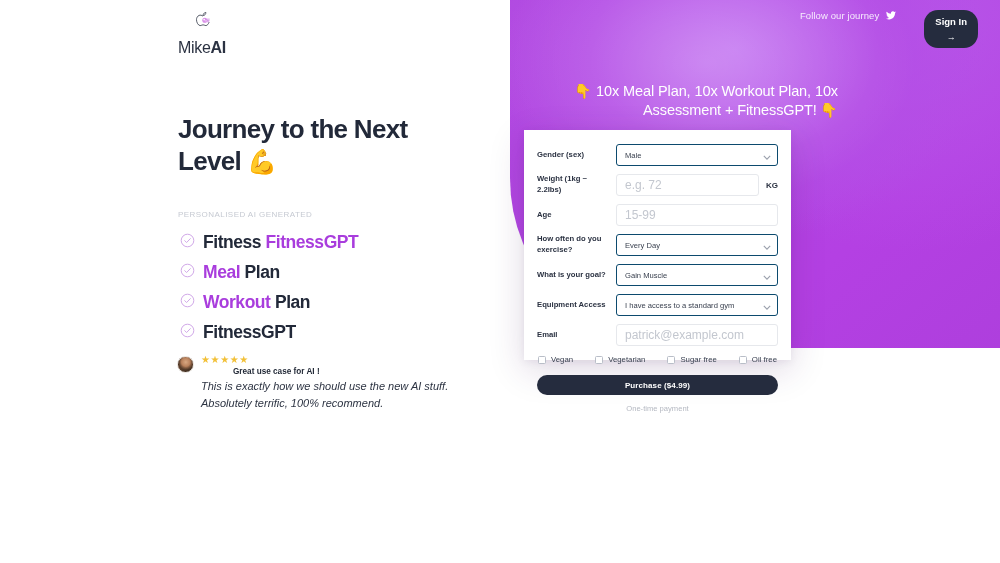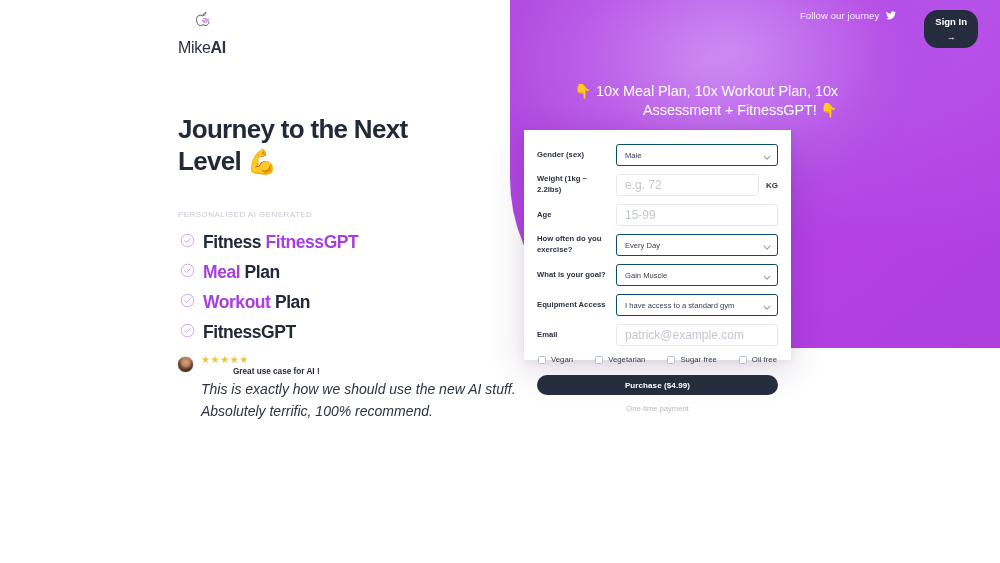--- a/index.html
+++ b/index.html
@@ -148,21 +148,21 @@
     background:
       radial-gradient(circle at 52% 34%, #d9a882 0%, #b9815c 34%, rgba(185,129,92,0) 62%),
       radial-gradient(circle at 50% 20%, #46301f 0%, #2f2015 48%, rgba(47,32,21,0) 70%),
       linear-gradient(160deg, #4a3426 0%, #6d4c35 45%, #36281d 100%);
     border: 1px solid #e7e2dd;
   }
   .testi-body { display: flex; flex-direction: column; }
   .stars { color: #f2c037; font-size: 10px; letter-spacing: .6px; line-height: 1.1; }
   .testi-title { font-size: 8.2px; font-weight: bold; color: #1f2634; margin-top: 2px; margin-left: 32px; }
   .testi-quote {
-    font-size: 14px; font-style: italic; color: #2c3342;
+    font-size: 11px; font-style: italic; color: #2c3342;
     line-height: 1.58; margin-top: 2px;
   }
 </style>
 </head>
 <body>
 
 <div class="page">
 
   <div class="purple-panel"></div>
 

